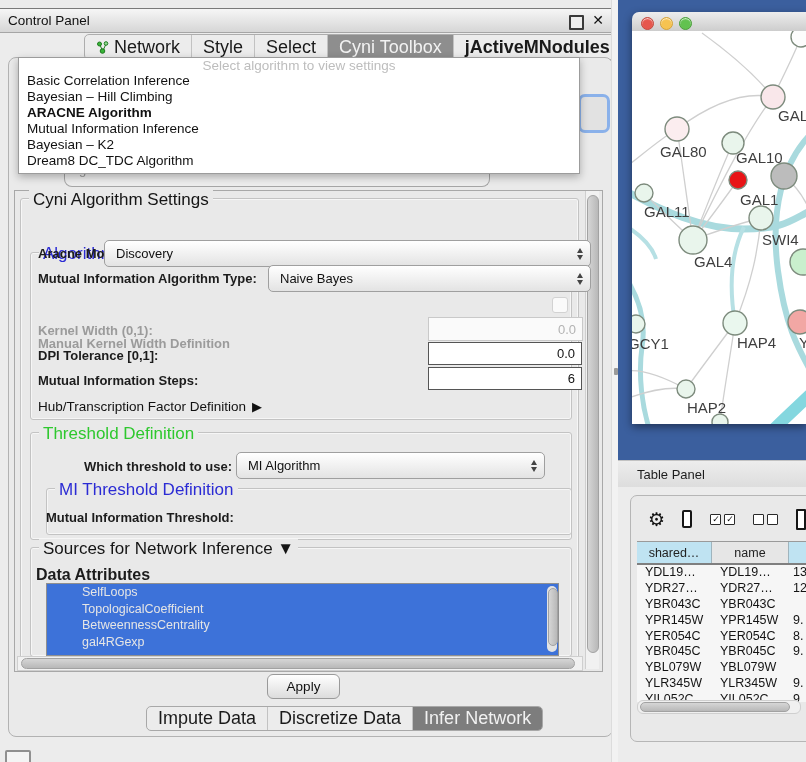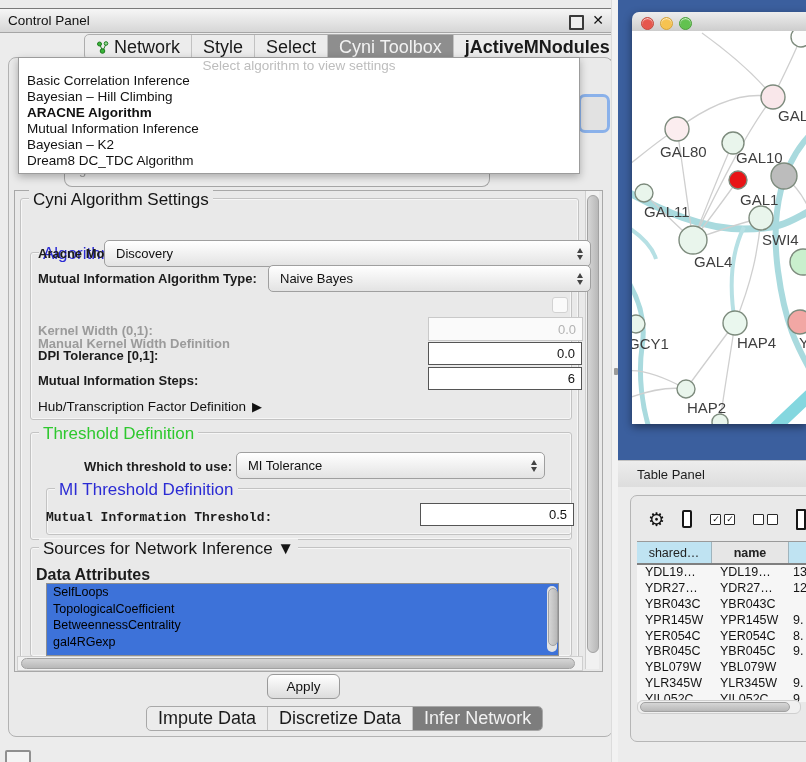--- a/index.html
+++ b/index.html
@@ -47,21 +47,21 @@
   .stepper{position:absolute;right:7px;top:50%;transform:translateY(-50%);display:flex;flex-direction:column;gap:2px;}
   .stepper .up{width:0;height:0;border-left:3.5px solid transparent;border-right:3.5px solid transparent;border-bottom:5px solid #444;}
   .stepper .dn{width:0;height:0;border-left:3.5px solid transparent;border-right:3.5px solid transparent;border-top:5px solid #444;}
   .tfield{position:absolute;background:#fff;border:1.5px solid #555;font-size:13px;color:#111;
     display:flex;align-items:center;justify-content:flex-end;padding:0 6px;}
   .tfield.dis{border:1px solid #c9c9c9;background:#fafafa;color:#b3b3b3;}
   .checkbox{position:absolute;width:14px;height:14px;border:1.5px solid #d2d2d2;border-radius:3px;background:#fafafa;}
   .hubline{position:absolute;font-size:13.5px;color:#111;white-space:nowrap;}
   .hubline .arr{font-size:13px;margin-left:6px;}
   .attrlist{left:46px;top:583px;width:511px;height:71px;background:#3d72d9;border:1px solid #8f8f8f;overflow:hidden;}
-  .attrlist .item{height:16.5px;line-height:16.5px;color:#000000;font-size:12.5px;padding-left:6px;background:#3d72d9;}
+  .attrlist .item{height:16.5px;line-height:16.5px;color:#e5e5e5;font-size:12.5px;padding-left:6px;background:#3d72d9;margin-left:29px;}
   .attrlist .lsb{position:absolute;right:1px;top:2px;width:10px;height:66px;background:#e3e3e3;border-radius:5px;}
   .attrlist .lsb .thumb{position:absolute;left:1px;top:2px;width:8px;height:56px;}
   .hscroll{left:17px;top:656px;width:564px;height:13px;background:#f1f1f1;border:1px solid #cfcfcf;}
   .hscroll .thumb{position:absolute;left:3px;top:1px;width:552px;height:9px;}
   .apply-btn{left:267px;top:674px;width:71px;height:23px;background:linear-gradient(#ffffff,#dcdcdc);
     border:1px solid #9a9a9a;border-radius:6px;font-size:13.5px;color:#111;display:flex;align-items:center;justify-content:center;}
   .bot-tabbar{left:146px;top:706px;height:23px;display:flex;border:1px solid #a8a8a8;border-radius:5px;background:#ececec;overflow:hidden;}
   .corner-icon{left:5px;top:750px;width:22px;height:14px;border:2px solid #909090;border-radius:2px;background:#f4f4f4;}
   
   .desktop-blue{left:618px;top:0;width:188px;height:460px;}
@@ -210,34 +210,31 @@
 
   <div class="hubline" style="left:38px;top:399px;">
     <span>Hub/Transcription Factor Definition</span><span class="arr">▶</span>
   </div>
 
   <div class="abs group" style="left:30px;top:432px;width:540px;height:106px;">
     <span class="group-label gl-green">Threshold Definition</span>
   </div>
   <span class="flabel" style="left:84px;top:459px;">Which threshold to use:</span>
   <div class="combo" style="left:236px;top:452px;width:296px;height:25px;">
-    <span>MI Tolerance</span>
+    <span>MI Algorithm</span>
     <span class="stepper">
         <span class="up"></span>
         <span class="dn"></span>
       </span>
   </div>
 
   <div class="abs group" style="left:38px;top:488px;width:524px;height:45px;margin-left:8px;">
     <span class="group-label gl-blue">MI Threshold Definition</span>
   </div>
-  <span class="flabel" style="left:46px;top:510px;font-family:Liberation Mono, monospace;">Mutual Information Threshold:</span>
-  <div class="tfield" style="left:420px;top:503px;width:140px;height:21px;">
-    <span>0.5</span>
-  </div>
+  <span class="flabel" style="left:46px;top:510px;">Mutual Information Threshold:</span>
 
   <div class="abs group" style="left:30px;top:547px;width:540px;height:108px;">
     <span class="group-label gl-black"><span>Sources for Network Inference</span> ▼</span>
   </div>
   <span class="flabel" style="left:36px;top:566px;font-size:16px;">Data Attributes</span>
   <div class="abs attrlist">
     <div id="attr-list">
         <div class="item">SelfLoops</div>
         <div class="item">TopologicalCoefficient</div>
         <div class="item">BetweennessCentrality</div>
@@ -354,21 +351,21 @@
     <span class="cbpair">
         <span class="cb"></span>
         <span class="cb"></span>
       </span>
     <span class="docicon"></span>
   </div>
 
   <div class="abs tp-table">
     <div class="tp-header" id="tp-header">
         <div class="th hl" style="width: 75px;">shared…</div>
-        <div class="th plain" style="width: 77px; font-weight: bold;">name</div>
+        <div class="th plain" style="width: 77px;">name</div>
         <div class="th hl" style="width: 80px;"></div>
       </div>
     <div class="tp-body" id="tp-body">
         <div class="tr">
           <div class="td" style="width: 75px; padding-left: 8px;">YDL19…</div>
           <div class="td" style="width: 77px; padding-left: 8px;">YDL19…</div>
           <div class="td" style="width: 80px; padding-left: 4px;">13</div>
         </div>
         <div class="tr">
           <div class="td" style="width: 75px; padding-left: 8px;">YDR27…</div>

